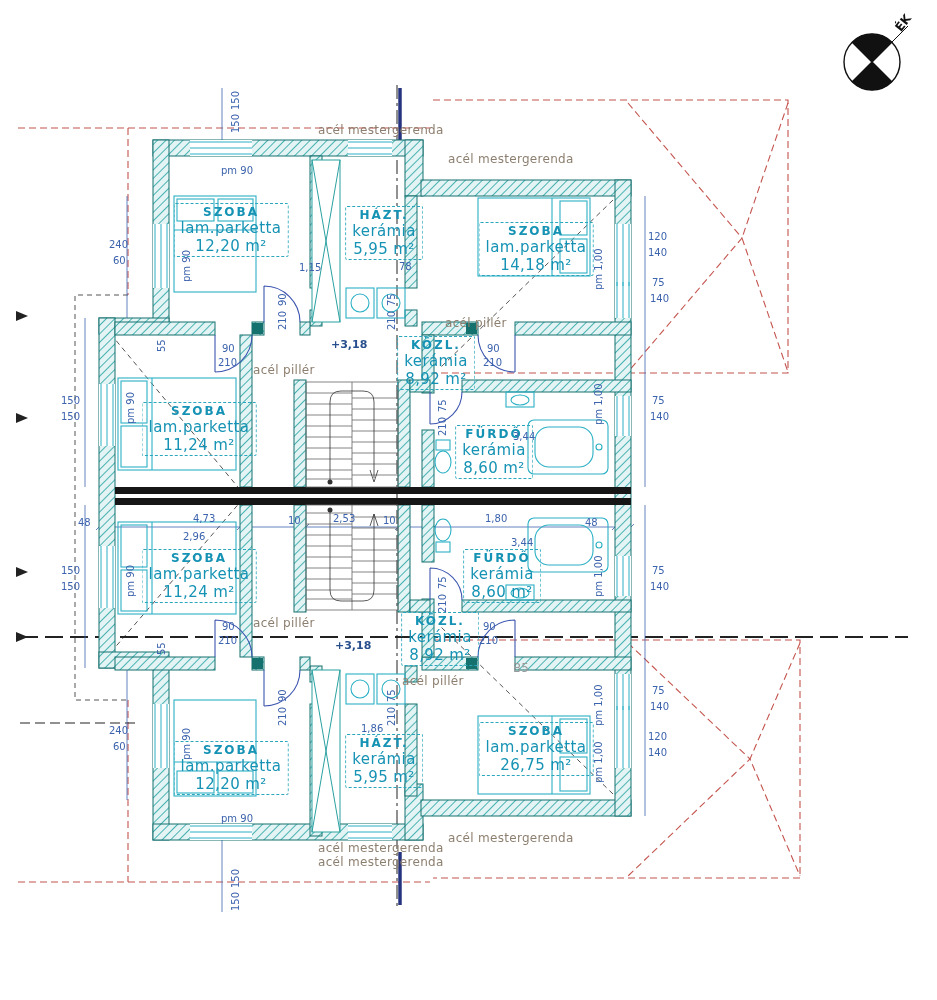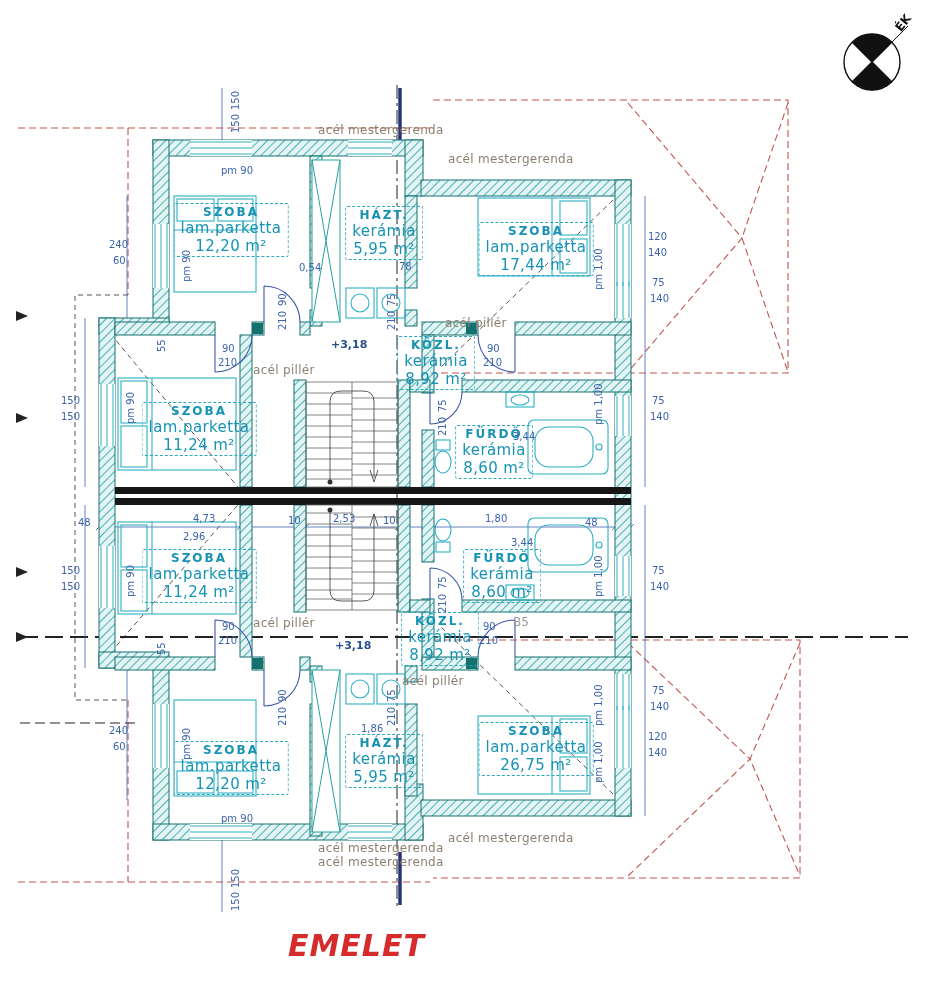--- a/index.html
+++ b/index.html
@@ -279,21 +279,21 @@
   <div class="rsub">12,20 m²</div>
 </div>
 <div class="room" style="left:384px;top:206px">
   <div class="rname">HÁZT.</div>
   <div class="rsub">kerámia</div>
   <div class="rsub">5,95 m²</div>
 </div>
 <div class="room" style="left:536px;top:222px">
   <div class="rname">SZOBA</div>
   <div class="rsub">lam.parketta</div>
-  <div class="rsub">17,44 m²</div>
+  <div class="rsub">14,18 m²</div>
 </div>
 <div class="room" style="left:199px;top:402px">
   <div class="rname">SZOBA</div>
   <div class="rsub">lam.parketta</div>
   <div class="rsub">11,24 m²</div>
 </div>
 <div class="room" style="left:436px;top:336px">
   <div class="rname">KÖZL.</div>
   <div class="rsub">kerámia</div>
   <div class="rsub">8,92 m²</div>
@@ -329,26 +329,26 @@
   <div class="rsub">5,95 m²</div>
 </div>
 <div class="room" style="left:536px;top:722px">
   <div class="rname">SZOBA</div>
   <div class="rsub">lam.parketta</div>
   <div class="rsub">26,75 m²</div>
 </div>
 
 <span class="lbl lvl" style="left:331px;top:339px">+3,18</span>
 <span class="lbl lvl" style="left:335px;top:640px">+3,18</span>
-<span class="lbl b5" style="left:513px;top:616px">B5</span>
+<span class="lbl b5" style="left:513px;top:662px">B5</span>
 
 <span class="lbl dim" style="left:221px;top:165px">pm 90</span>
 <span class="lbl dim" style="left:109px;top:239px">240</span>
 <span class="lbl dim" style="left:113px;top:255px">60</span>
-<span class="lbl dim" style="left:299px;top:262px">0,54</span>
+<span class="lbl dim" style="left:299px;top:262px">1,15</span>
 <span class="lbl dim" style="left:399px;top:261px">78</span>
 <span class="lbl dim" style="left:222px;top:343px">90</span>
 <span class="lbl dim" style="left:218px;top:357px">210</span>
 <span class="lbl dim" style="left:487px;top:343px">90</span>
 <span class="lbl dim" style="left:483px;top:357px">210</span>
 <span class="lbl dim" style="left:61px;top:395px">150</span>
 <span class="lbl dim" style="left:61px;top:411px">150</span>
 <span class="lbl dim" style="left:513px;top:431px">3,44</span>
 <span class="lbl dim" style="left:648px;top:231px">120</span>
 <span class="lbl dim" style="left:648px;top:247px">140</span>
@@ -415,15 +415,14 @@
 <span class="lbl tiny" style="left:445px;top:317px">acél pillér</span>
 <span class="lbl tiny" style="left:253px;top:364px">acél pillér</span>
 <span class="lbl tiny" style="left:253px;top:617px">acél pillér</span>
 <span class="lbl tiny" style="left:402px;top:675px">acél pillér</span>
 <span class="lbl tiny" style="left:448px;top:832px">acél mestergerenda</span>
 <span class="lbl tiny" style="left:318px;top:842px">acél mestergerenda</span>
 <span class="lbl tiny" style="left:318px;top:856px">acél mestergerenda</span>
 
 <span class="lbl compass-label" style="left:893px;top:26px;transform:rotate(-52deg);transform-origin:0 0">ÉK</span>
 
-<div class="title" style="left:288px;top:928px">EMELET</div>
 
 </div>
 
 </body></html>

